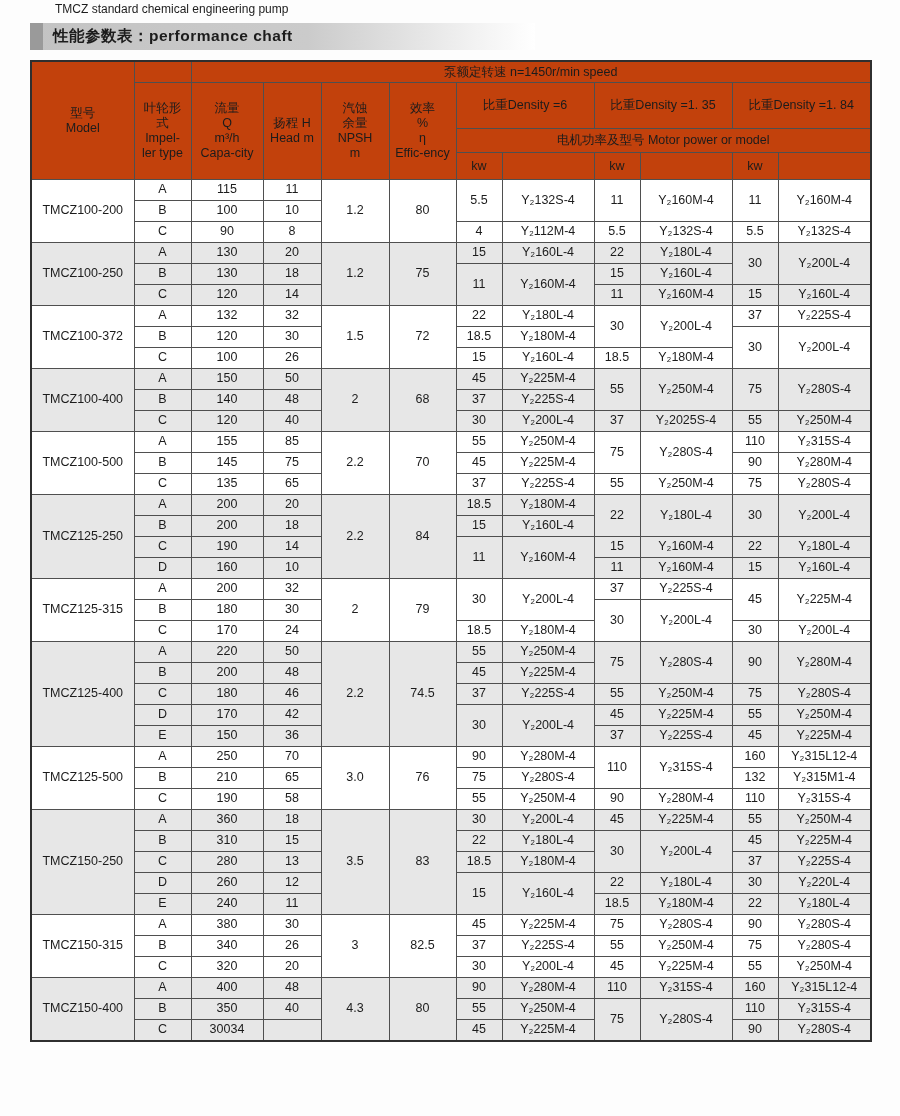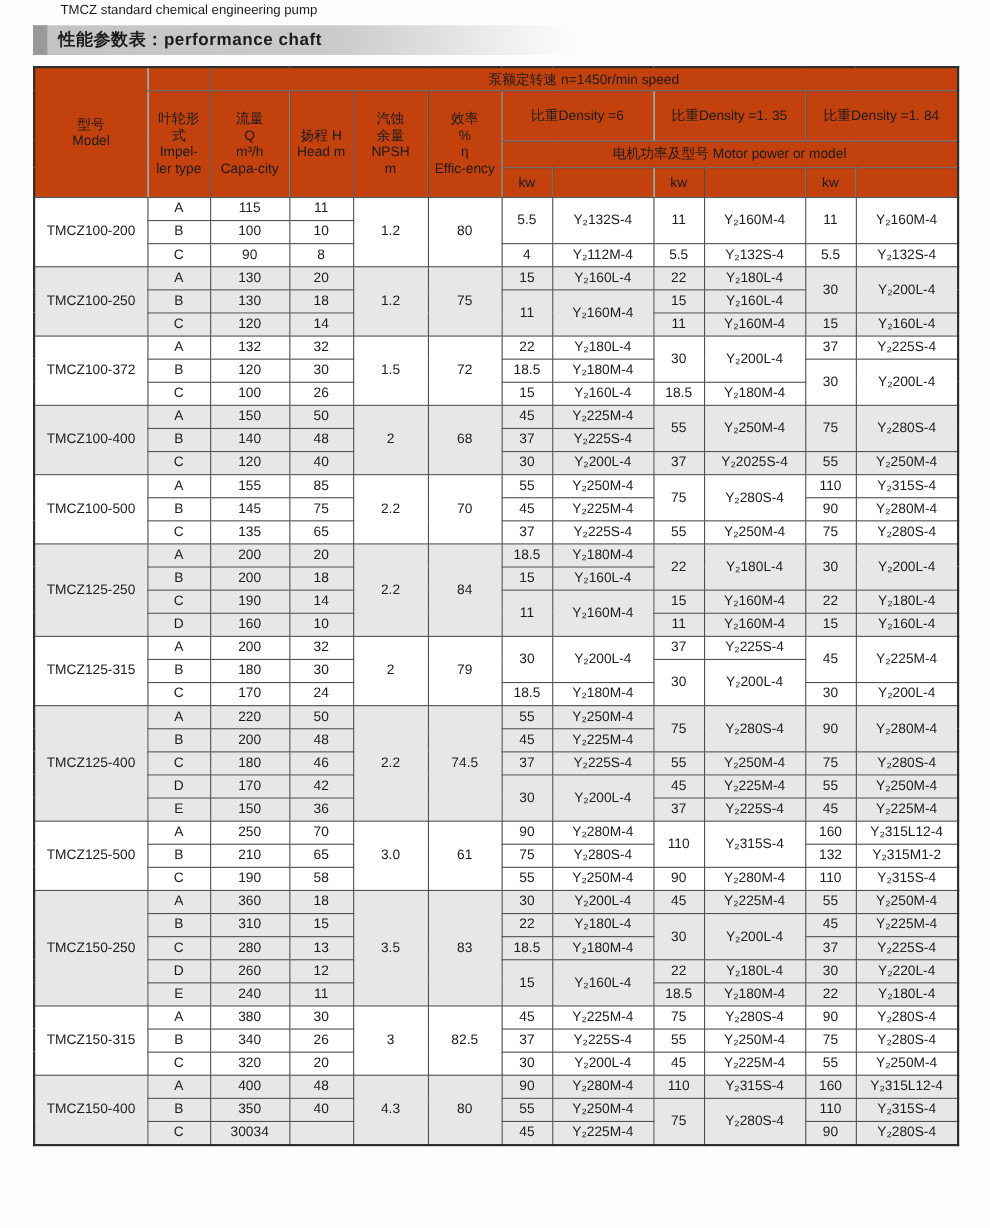--- a/index.html
+++ b/index.html
@@ -395,36 +395,36 @@
           <td>Y₂225S-4</td>
           <td>45</td>
           <td>Y₂225M-4</td>
         </tr>
         <tr>
           <td rowspan="3">TMCZ125-500</td>
           <td>A</td>
           <td>250</td>
           <td>70</td>
           <td rowspan="3">3.0</td>
-          <td rowspan="3">61</td>
+          <td rowspan="3">76</td>
           <td>90</td>
           <td>Y₂280M-4</td>
           <td rowspan="2">110</td>
           <td rowspan="2">Y₂315S-4</td>
           <td>160</td>
           <td>Y₂315L12-4</td>
         </tr>
         <tr>
           <td>B</td>
           <td>210</td>
           <td>65</td>
           <td>75</td>
           <td>Y₂280S-4</td>
           <td>132</td>
-          <td>Y₂315M1-2</td>
+          <td>Y₂315M1-4</td>
         </tr>
         <tr>
           <td>C</td>
           <td>190</td>
           <td>58</td>
           <td>55</td>
           <td>Y₂250M-4</td>
           <td>90</td>
           <td>Y₂280M-4</td>
           <td>110</td>

